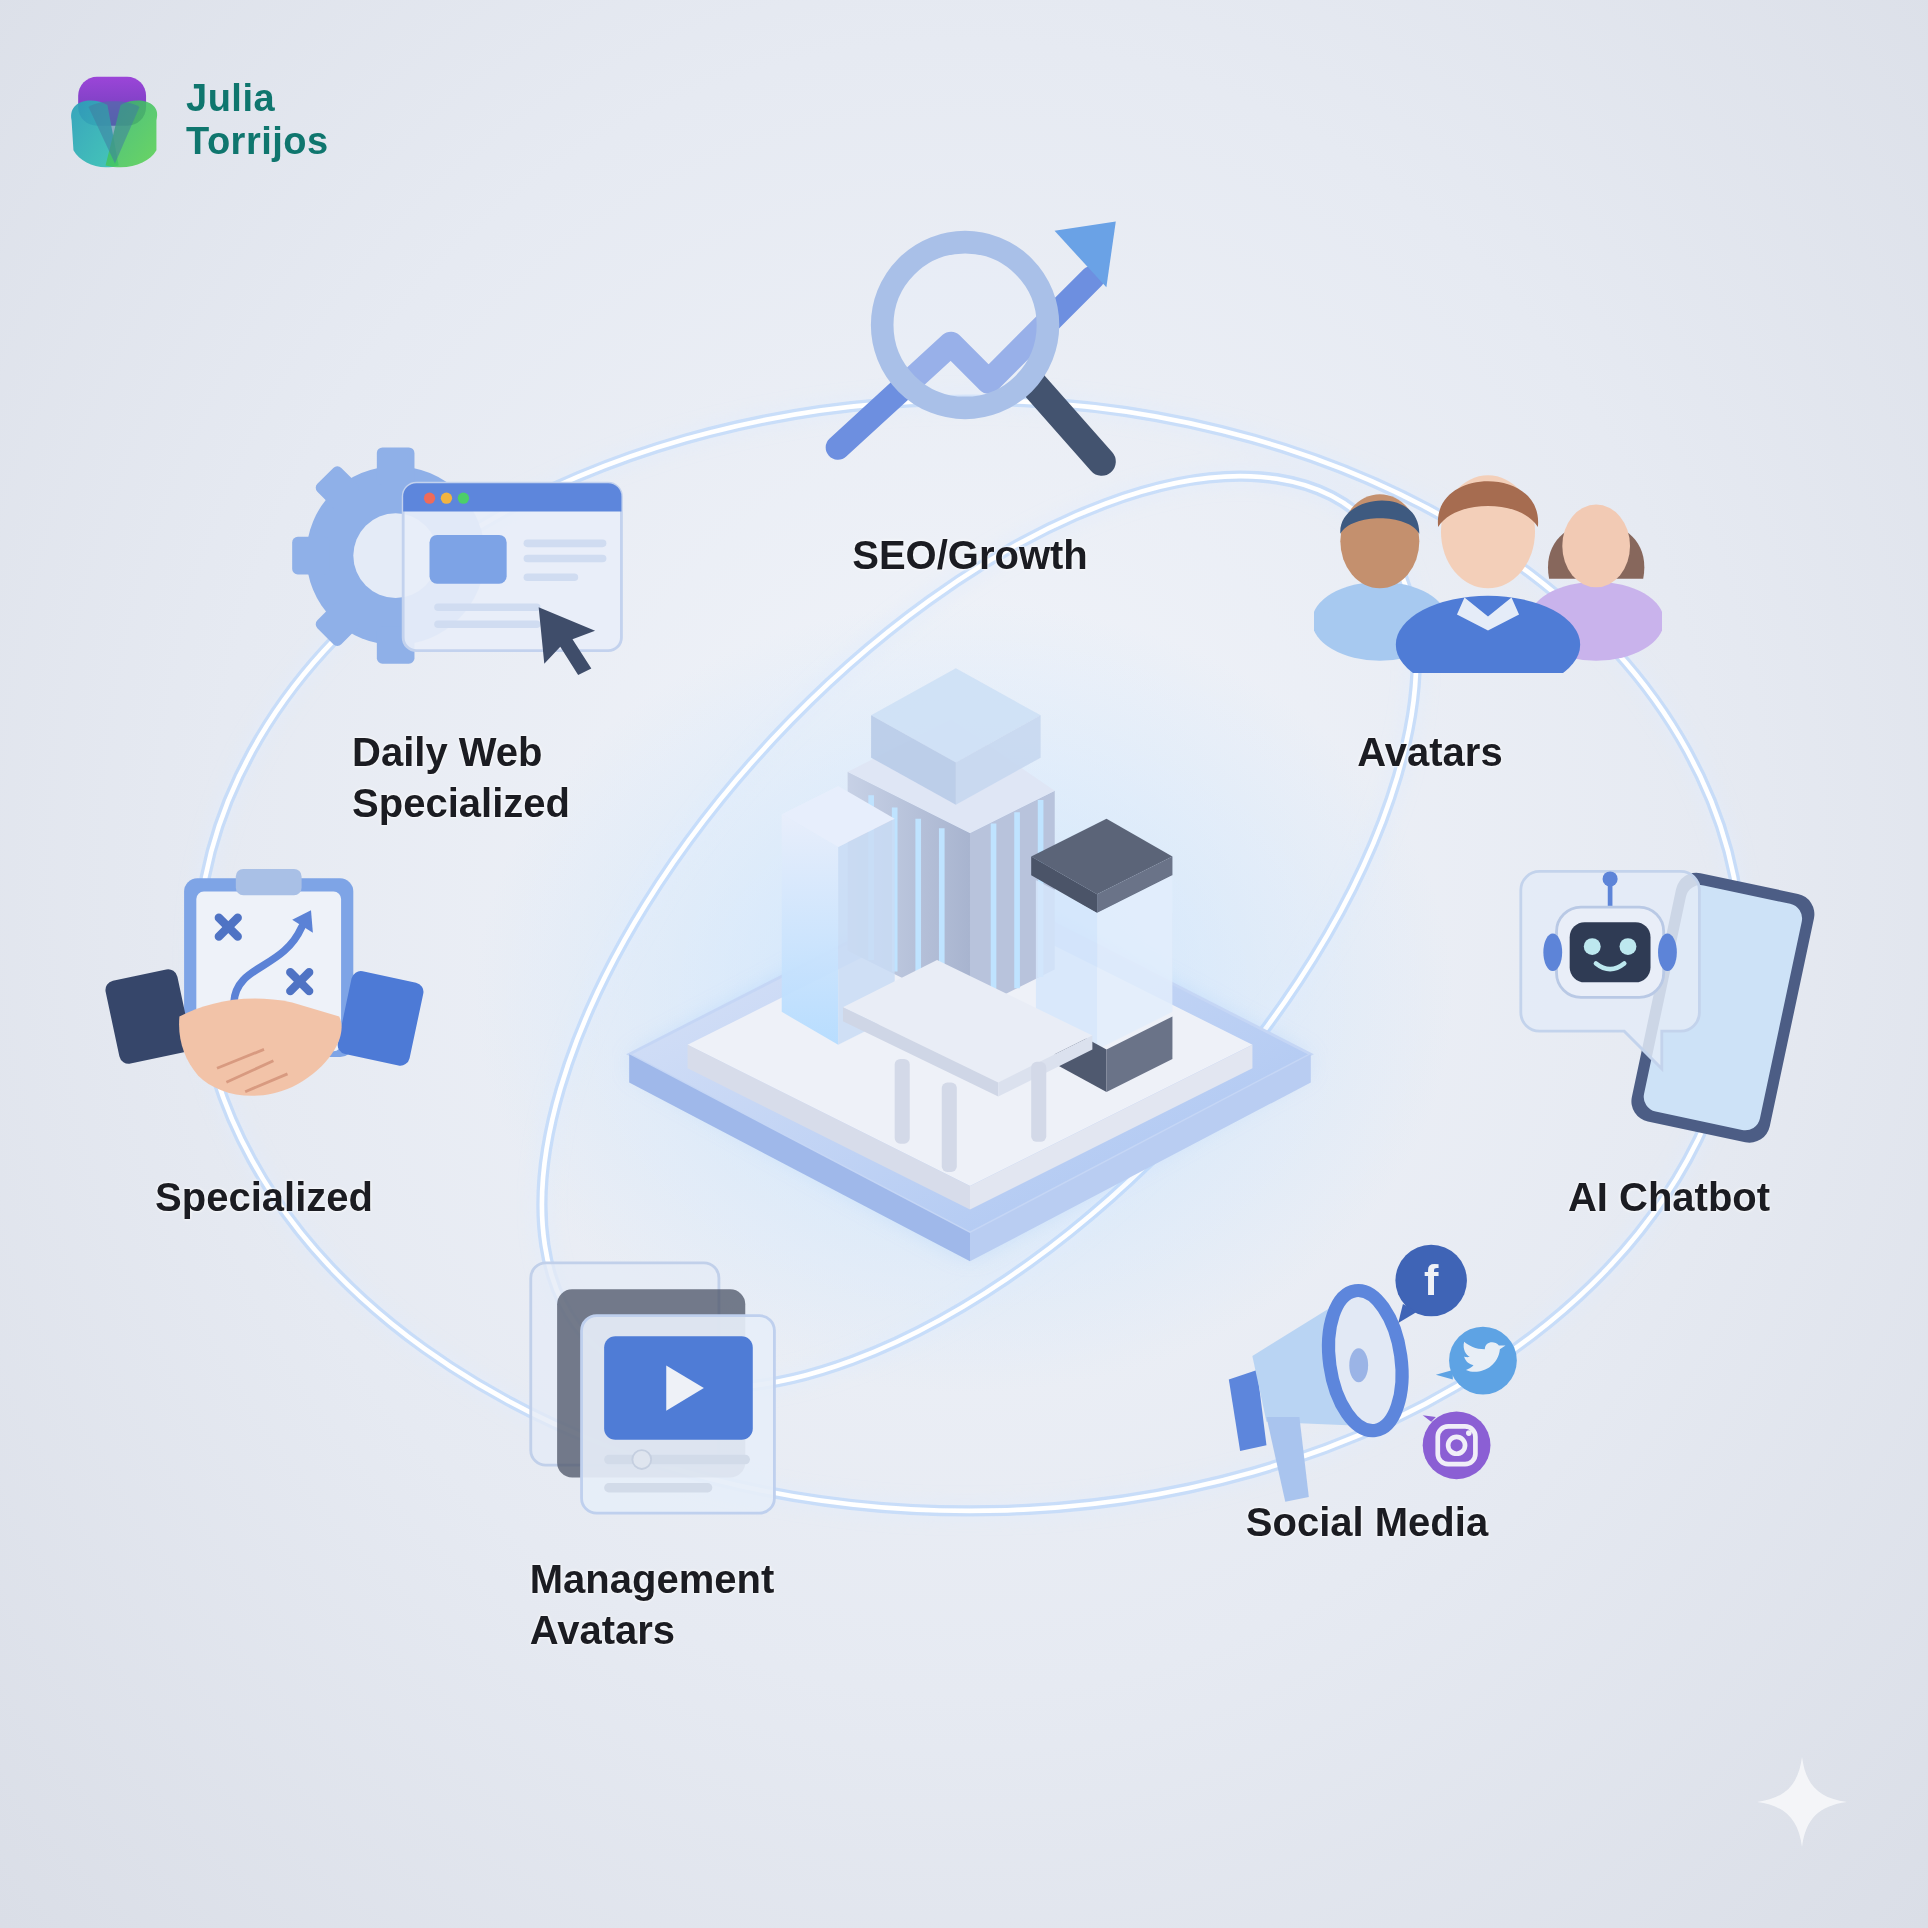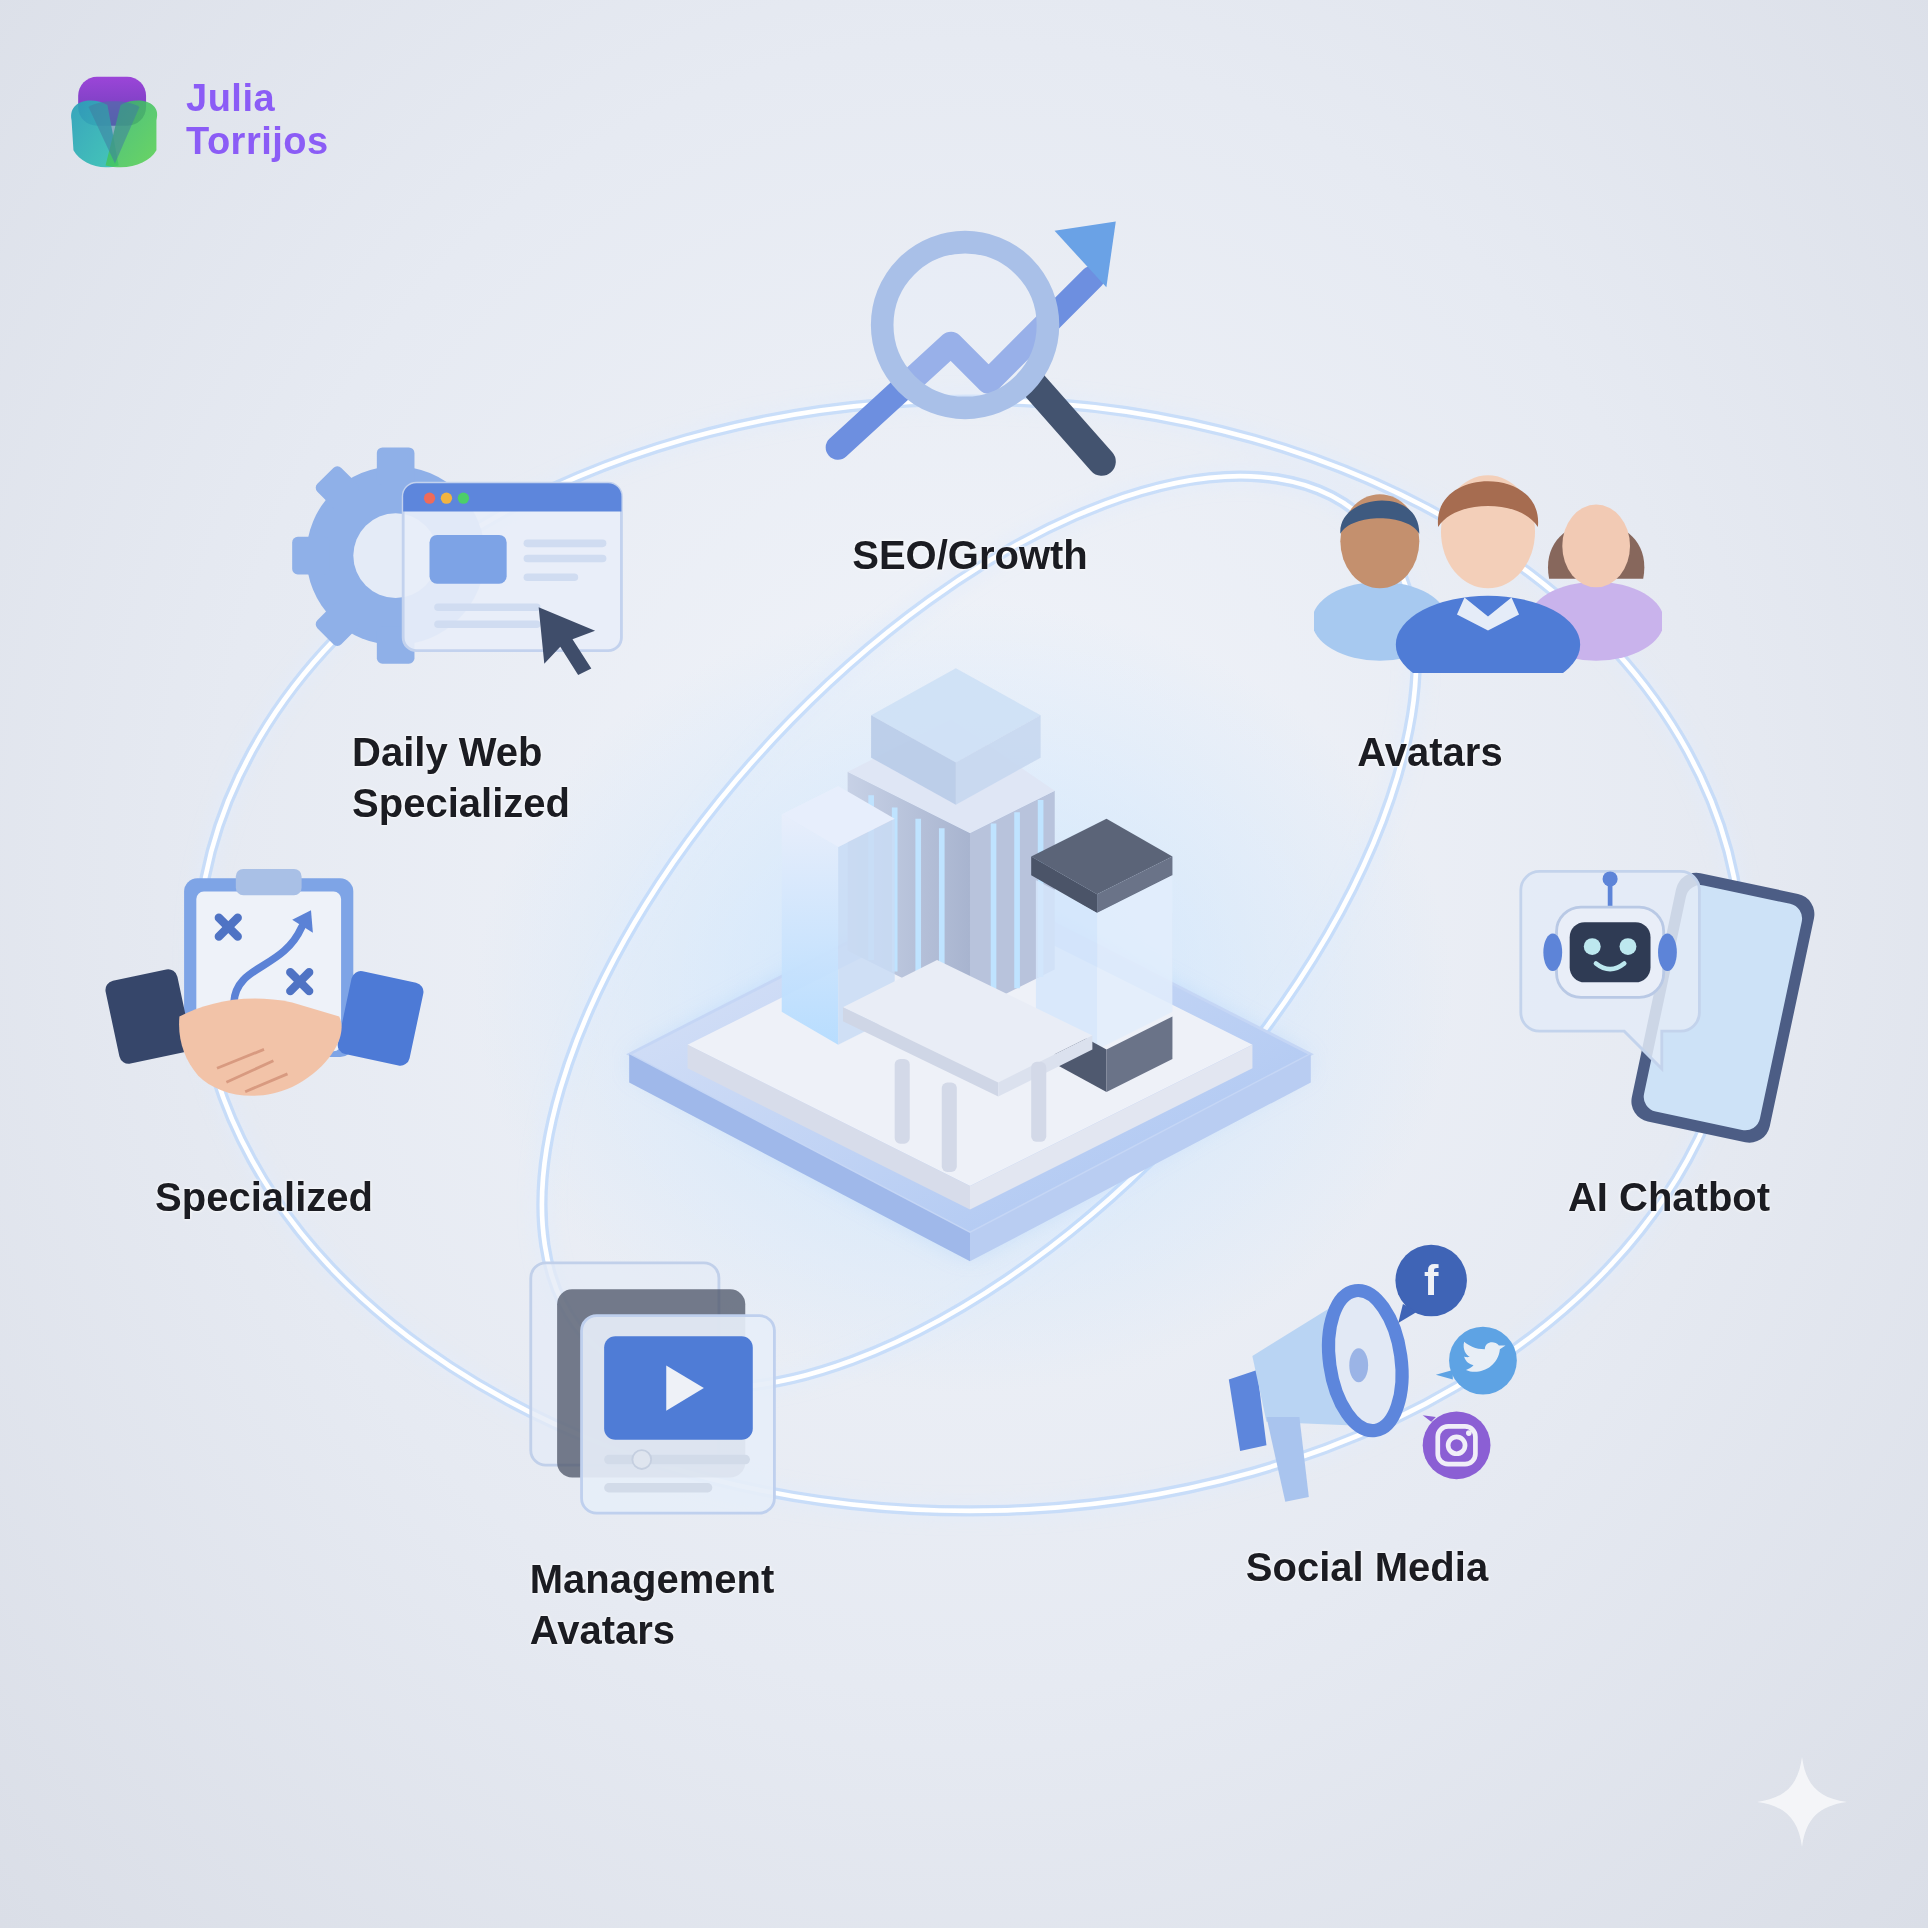--- a/index.html
+++ b/index.html
@@ -4,21 +4,21 @@
 <style>
   html, body { margin:0; padding:0; }
   body {
     width:1928px; height:1928px; overflow:hidden; position:relative;
     background: radial-gradient(ellipse at 50% 45%, #f1f4fa 0%, #e6eaf2 55%, #dadee7 100%);
     font-family: "Liberation Sans", sans-serif;
   }
   .abs { position:absolute; }
   .logo { left:62px; top:73px; width:301px; height:104px; }
   .logo-mark { position:absolute; left:0; top:0; width:104px; height:99px; }
-  .logo-text { position:absolute; left:124px; top:3.8px; font-weight:700; font-size:38px; line-height:43px; color:#8b5cf6; letter-spacing:0.5px; }
+  .logo-text { position:absolute; left:124px; top:3.8px; font-weight:700; font-size:38px; line-height:43px; color:#0f766e; letter-spacing:0.5px; }
   .rings { left:0; top:0; width:1928px; height:1928px; pointer-events:none; }
   .label {
     position:absolute; font-weight:700; font-size:40px; line-height:51px; color:#1b1c22;
     text-align:left; white-space:nowrap;
     text-shadow: 0 0 3.8px #fff, 0 0 1.9px #fff;
     transform: translateX(-50%);
   }
   .icon { position:absolute; }
   .sparkle { right:81px; bottom:81px; width:90px; height:90px; }
 </style>
@@ -290,21 +290,21 @@
       <path d="M272 140 C285 146 306 138 308 118 L314 114 L307 114 C302 108 292 110 292 118 C282 118 275 114 270 110 C268 118 272 124 276 126 C273 127 271 126 270 126 C272 132 276 134 280 135 C278 137 275 139 272 140 Z" fill="#e8eef6"></path>
     </g>
     <g>
       <circle cx="262" cy="220" r="36" fill="#8b5fd4"></circle>
       <path d="M235 195 L226 188 L240 190 Z" fill="#8b5fd4"></path>
       <rect x="242" y="200" width="40" height="40" rx="11" fill="none" stroke="#f0eef8" stroke-width="5"></rect>
       <circle cx="262" cy="220" r="9" fill="none" stroke="#f0eef8" stroke-width="5"></circle>
       <circle cx="275" cy="207" r="3" fill="#f0eef8"></circle>
     </g>
   </svg>
-  <div class="label" style="left:1367px;top:1542px">
+  <div class="label" style="left:1367px;top:1497px">
     <div>Social Media</div>
   </div>
 </div>
 
 <svg class="abs sparkle" viewBox="0 0 96 96">
   <path d="M48 0 C52 30, 66 44, 96 48 C66 52, 52 66, 48 96 C44 66, 30 52, 0 48 C30 44, 44 30, 48 0 Z" fill="#f6f7fa" opacity="0.9"></path>
 </svg>
 
 
 </body></html>

